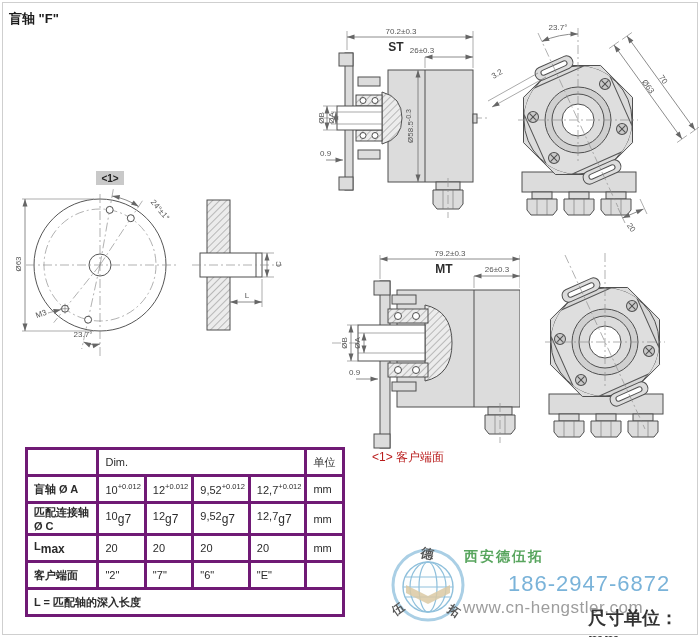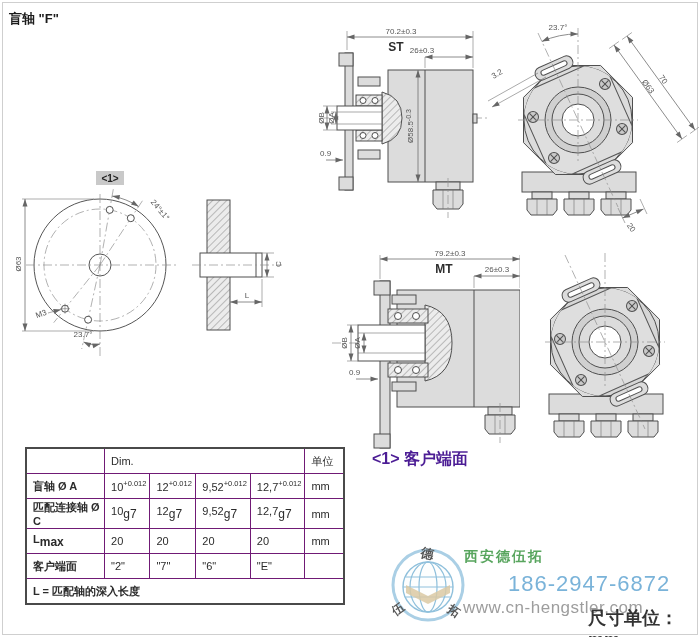--- a/index.html
+++ b/index.html
@@ -1,39 +1,39 @@
 <!DOCTYPE html>
 <html><head>
 <meta charset="utf-8">
 <style>
   html,body{margin:0;padding:0;width:700px;height:637px;background:#ffffff;overflow:hidden;
             font-family:"Liberation Sans",sans-serif;position:relative;}
   .frame{position:absolute;left:2px;top:2px;right:2px;bottom:2px;border:1px solid #cfcfcf;pointer-events:none;}
   .abs{position:absolute;}
   .page-title{left:9px;top:10px;font-size:13px;font-weight:bold;color:#1c1c1c;}
-  .note{left:372px;top:449px;font-size:16px;color:#4c1d95;font-weight:bold;}
+  .note{left:372px;top:449px;font-size:12px;color:#b91c1c;}
   .units-note{left:588px;top:606px;font-size:18px;color:#333;z-index:6;font-weight:bold;}
 
   svg text{font-family:"Liberation Sans",sans-serif;fill:#565656;}
   .dt{font-size:8px;}
   .dts{font-size:7px;}
   .big{font-size:12px;font-weight:bold;fill:#2d2d2d;}
   .chipT{font-size:10px;font-weight:bold;fill:#222;}
   .part{fill:#dcdcdc;stroke:#4f4f4f;stroke-width:1;}
   .white{fill:#ffffff;stroke:#4f4f4f;stroke-width:1;}
   .ln{stroke:#4f4f4f;stroke-width:1;fill:none;}
   .thin{stroke:#707070;stroke-width:.6;fill:none;}
   .dim{stroke:#6e6e6e;stroke-width:.8;fill:none;}
   .ext{stroke:#8a8a8a;stroke-width:.7;fill:none;}
   .cl{stroke:#8f8f8f;stroke-width:.7;fill:none;stroke-dasharray:9 3 2 3;}
   .scr{fill:#c9c9c9;stroke:#4f4f4f;stroke-width:1;}
 
   table.spec{position:absolute;left:25px;top:447px;width:320px;border-collapse:collapse;
              border:2px solid #4a4a4a;font-size:11px;color:#2b2b2b;background:#fff;}
-  table.spec td{border:1px solid #701a75;height:22px;padding:1px 3px 1px 6px;vertical-align:middle;}
+  table.spec td{border:3px solid #701a75;height:22px;padding:1px 3px 1px 6px;vertical-align:middle;}
   td.tl{font-weight:bold;padding-left:4px;margin-left:12px;}
   td.hd{height:23px;}
   sup{font-size:7.5px;} sub{font-size:12px;}
   td.ftr{font-weight:bold;padding-left:4px;}
 
   .wm-company{left:464px;top:548px;font-size:14px;font-weight:bold;color:#58a55e;letter-spacing:2px;z-index:4;}
   .wm-phone{left:464px;top:571px;font-size:22px;color:#7ab3d9;letter-spacing:1px;z-index:4;padding-left:44px;}
   .wm-site{left:463px;top:598px;font-size:17px;color:#9d9d9d;letter-spacing:.5px;z-index:4;}
 </style>
 </head>

